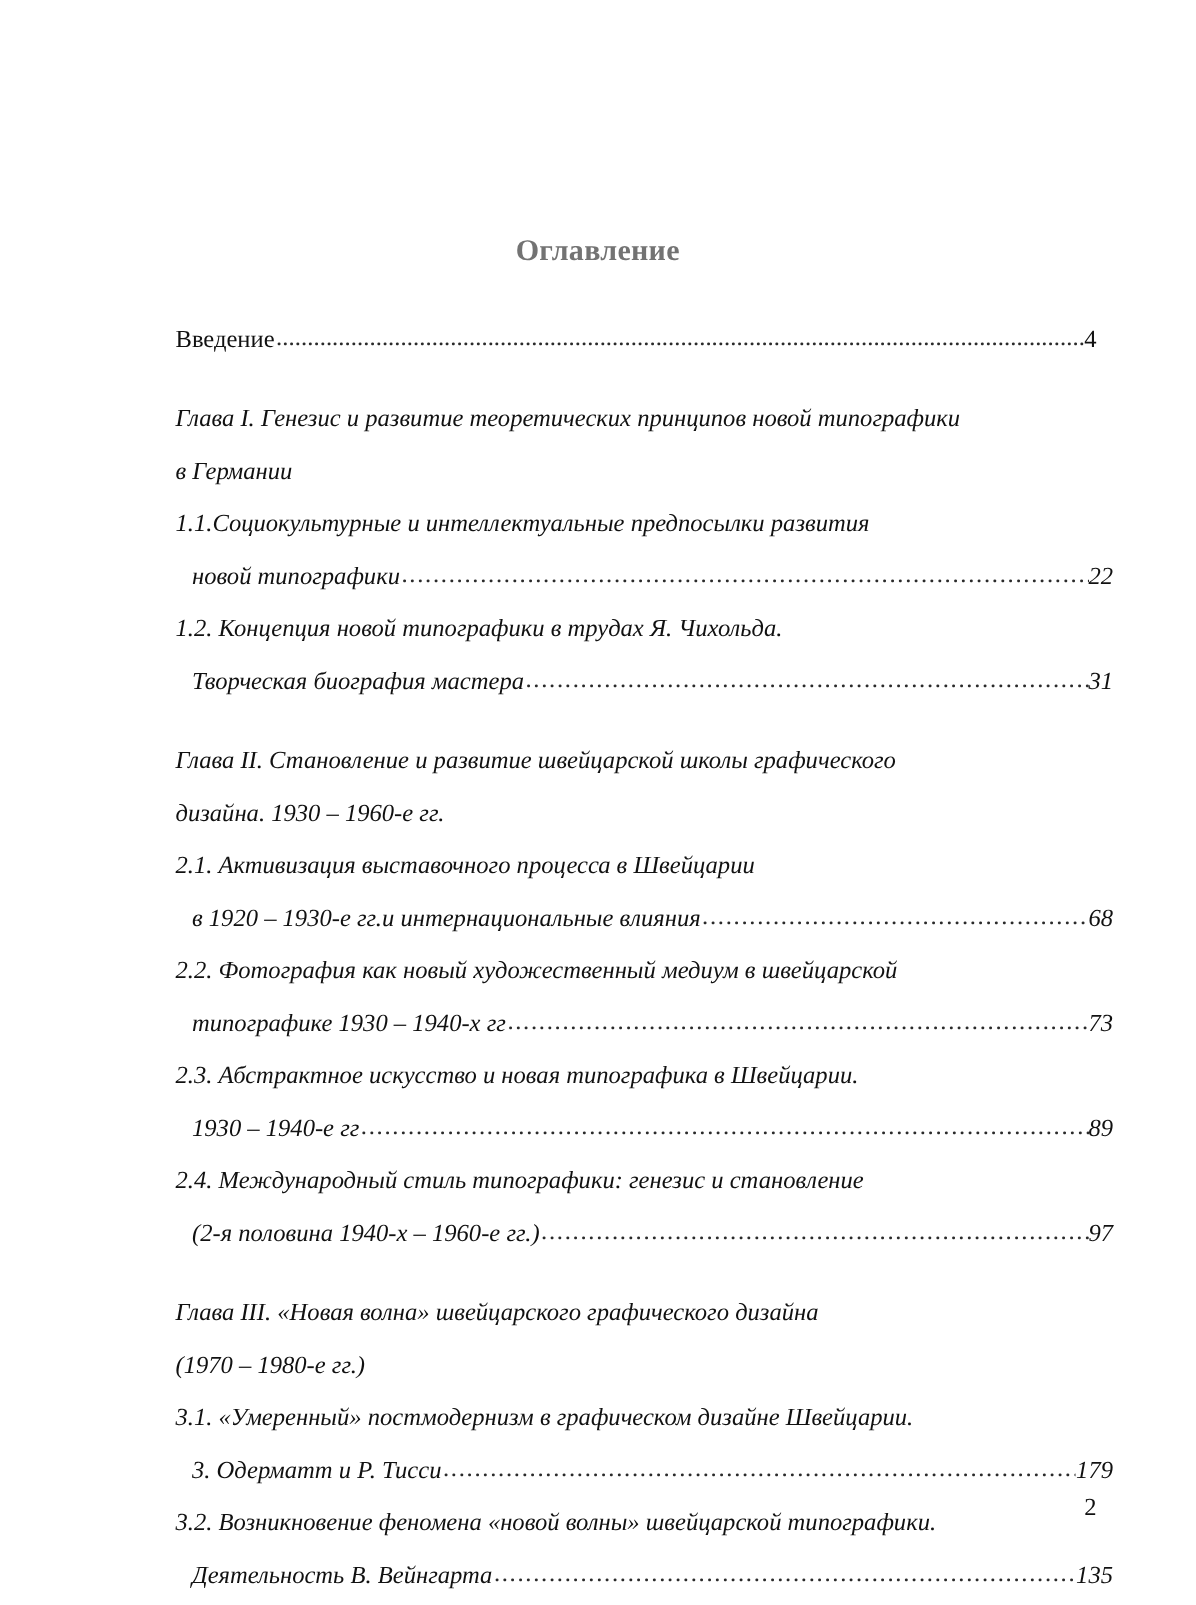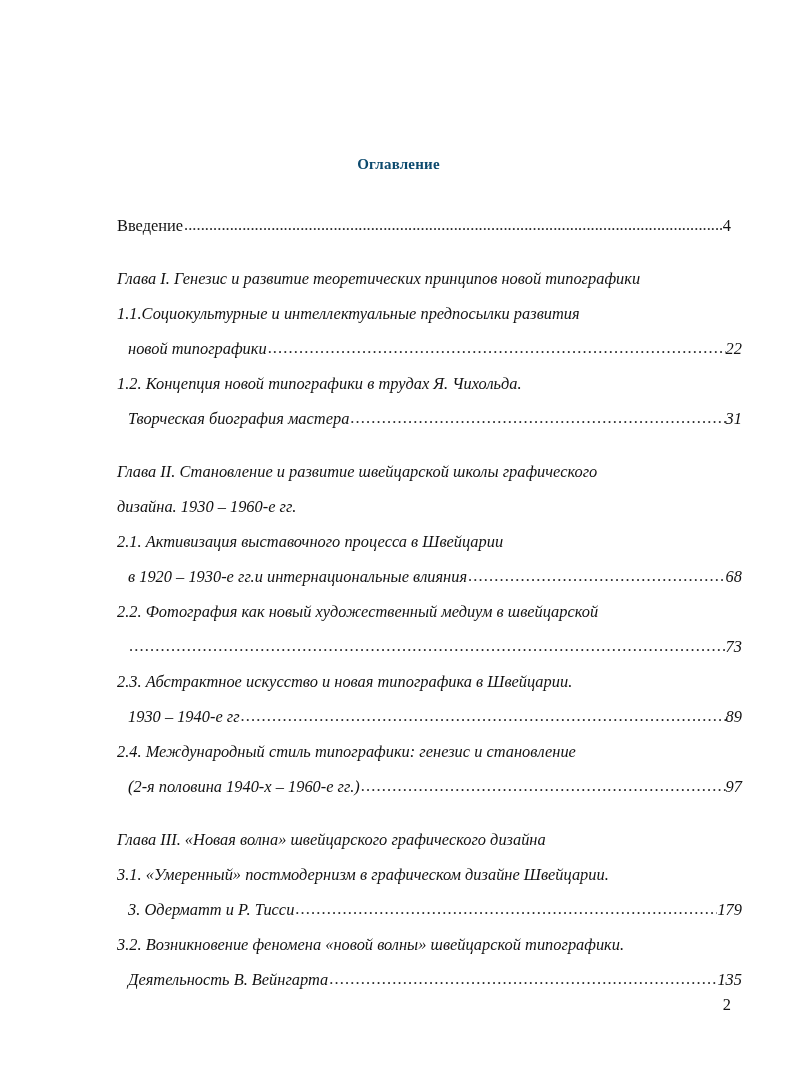--- a/index.html
+++ b/index.html
@@ -24,24 +24,24 @@
     height: 1070px;
     background: #fff;
   }
 
   .toc-title {
     position: absolute;
     left: 0;
     top: 156px;
     width: 797px;
     text-align: center;
-    font-size: 15px;
+    font-size: 20px;
     font-weight: bold;
     letter-spacing: 0.2px;
-    color: #0c4a6e;
+    color: #737373;
   }
 
   .toc-body {
     position: absolute;
     left: 117px;
     top: 208px;
     width: 614px;
   }
 
   
@@ -131,20 +131,21 @@
       <div>
         <div class="entry lvl1 leader-row">
           <span class="lbl">Введение</span>
           <span class="dots dots-tight">................................................................................................................................................................................................................................................</span>
           <span class="pg">4</span>
         </div>
       </div>
       <div class="block-gap" style="height: 18px;"></div>
       <div>
         <div class="entry lvl1 plain-row">Глава I. Генезис и развитие теоретических принципов новой типографики</div>
+        <div class="entry lvl1 plain-row">в Германии</div>
       </div>
       <div class="block-gap-sm" style="height: 0px;"></div>
       <div>
         <div class="entry lvl2 plain-row">1.1.Социокультурные и интеллектуальные предпосылки развития</div>
         <div class="entry lvl2-cont leader-row">
           <span class="lbl">новой типографики</span>
           <span class="dots">................................................................................................................................................................................................................................................</span>
           <span class="pg">22</span>
         </div>
       </div>
@@ -168,20 +169,21 @@
         <div class="entry lvl2-cont leader-row">
           <span class="lbl">в 1920 – 1930-е гг.и интернациональные влияния</span>
           <span class="dots">................................................................................................................................................................................................................................................</span>
           <span class="pg">68</span>
         </div>
       </div>
       <div class="block-gap-sm" style="height: 0px;"></div>
       <div>
         <div class="entry lvl2 plain-row">2.2. Фотография как новый художественный медиум в швейцарской</div>
         <div class="entry lvl2-cont leader-row">
+          <span class="lbl">типографике 1930 – 1940-х гг</span>
           <span class="dots">................................................................................................................................................................................................................................................</span>
           <span class="pg">73</span>
         </div>
       </div>
       <div class="block-gap-sm" style="height: 0px;"></div>
       <div>
         <div class="entry lvl2 plain-row">2.3. Абстрактное искусство и новая типографика в Швейцарии.</div>
         <div class="entry lvl2-cont leader-row">
           <span class="lbl">1930 – 1940-е гг</span>
           <span class="dots">................................................................................................................................................................................................................................................</span>
@@ -193,20 +195,21 @@
         <div class="entry lvl2 plain-row">2.4. Международный стиль типографики: генезис и становление</div>
         <div class="entry lvl2-cont leader-row">
           <span class="lbl">(2-я половина 1940-х – 1960-е гг.)</span>
           <span class="dots">................................................................................................................................................................................................................................................</span>
           <span class="pg">97</span>
         </div>
       </div>
       <div class="block-gap" style="height: 18px;"></div>
       <div>
         <div class="entry lvl1 plain-row">Глава III. «Новая волна» швейцарского графического дизайна</div>
+        <div class="entry lvl1 plain-row">(1970 – 1980-е гг.)</div>
       </div>
       <div class="block-gap-sm" style="height: 0px;"></div>
       <div>
         <div class="entry lvl2 plain-row">3.1. «Умеренный» постмодернизм в графическом дизайне Швейцарии.</div>
         <div class="entry lvl2-cont leader-row">
           <span class="lbl">3. Одерматт и Р. Тисси</span>
           <span class="dots">................................................................................................................................................................................................................................................</span>
           <span class="pg">179</span>
         </div>
       </div>

